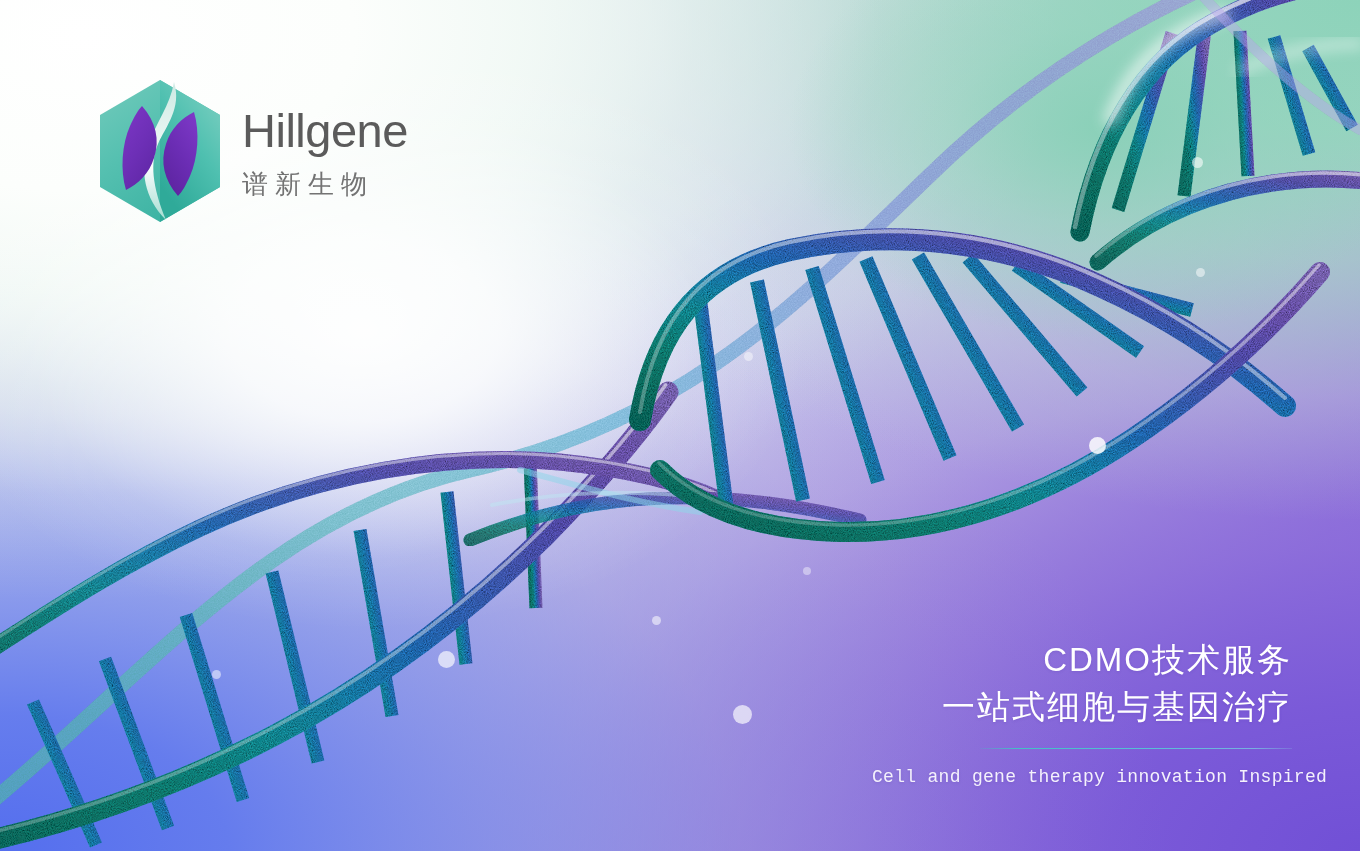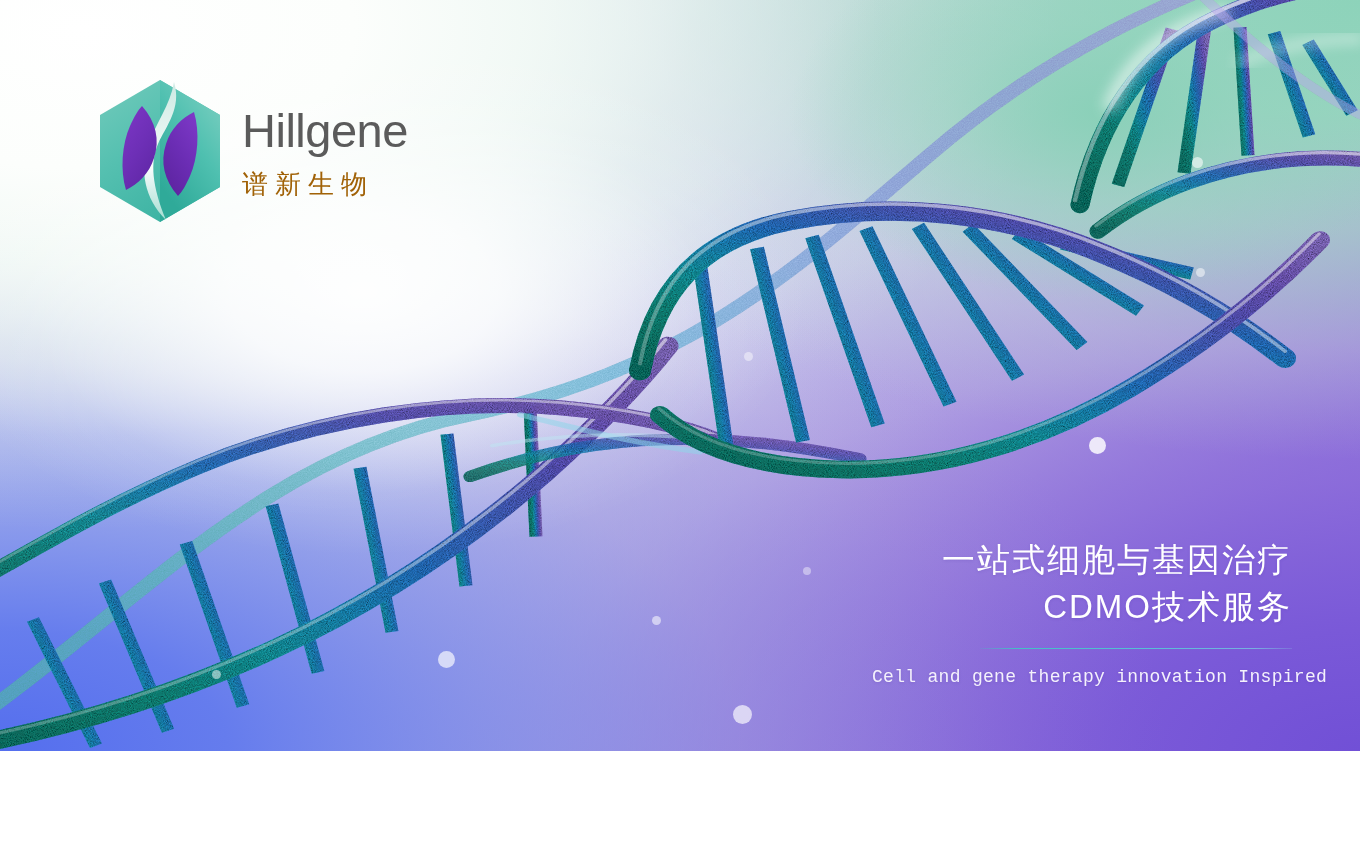--- a/index.html
+++ b/index.html
@@ -4,21 +4,21 @@
 <title>Hillgene Banner</title>
 <style>
   html, body {
     margin: 0;
     padding: 0;
     background: #ffffff;
   }
   #stage {
     position: relative;
     width: 1360px;
-    height: 751px;
+    height: 851px;
     overflow: hidden;
     font-family: "Liberation Sans", "DejaVu Sans", sans-serif;
     -webkit-font-smoothing: antialiased;
   }
 
   
   .bg-base {
     position: absolute;
     inset: 0;
     background:
@@ -119,21 +119,21 @@
     font-weight: 400;
     color: #5b5b5b;
     letter-spacing: -0.5px;
     line-height: 1.02;
     white-space: nowrap;
   }
   .brand-cn {
     margin-top: 15px;
     font-size: 26px;
     font-weight: 400;
-    color: #a16207;
+    color: #737373;
     letter-spacing: 7px;
     line-height: 1.1;
     white-space: nowrap;
   }
 
   
   .tagline {
     position: absolute;
     right: 68px;
     bottom: 62px;
@@ -403,19 +403,19 @@
       </svg>
     </div>
 
     <div class="logo-words">
       <div class="brand-en">Hillgene</div>
       <div class="brand-cn">谱新生物</div>
     </div>
   </div>
 
   <div class="tagline">
+    <div class="tagline-cn-line">CDMO技术服务</div>
     <div class="tagline-cn-line">一站式细胞与基因治疗</div>
-    <div class="tagline-cn-line">CDMO技术服务</div>
     <div class="tagline-rule"></div>
     <div class="tagline-en">Cell and gene therapy innovation Inspired</div>
   </div>
 
 </div>
 
 </body></html>

